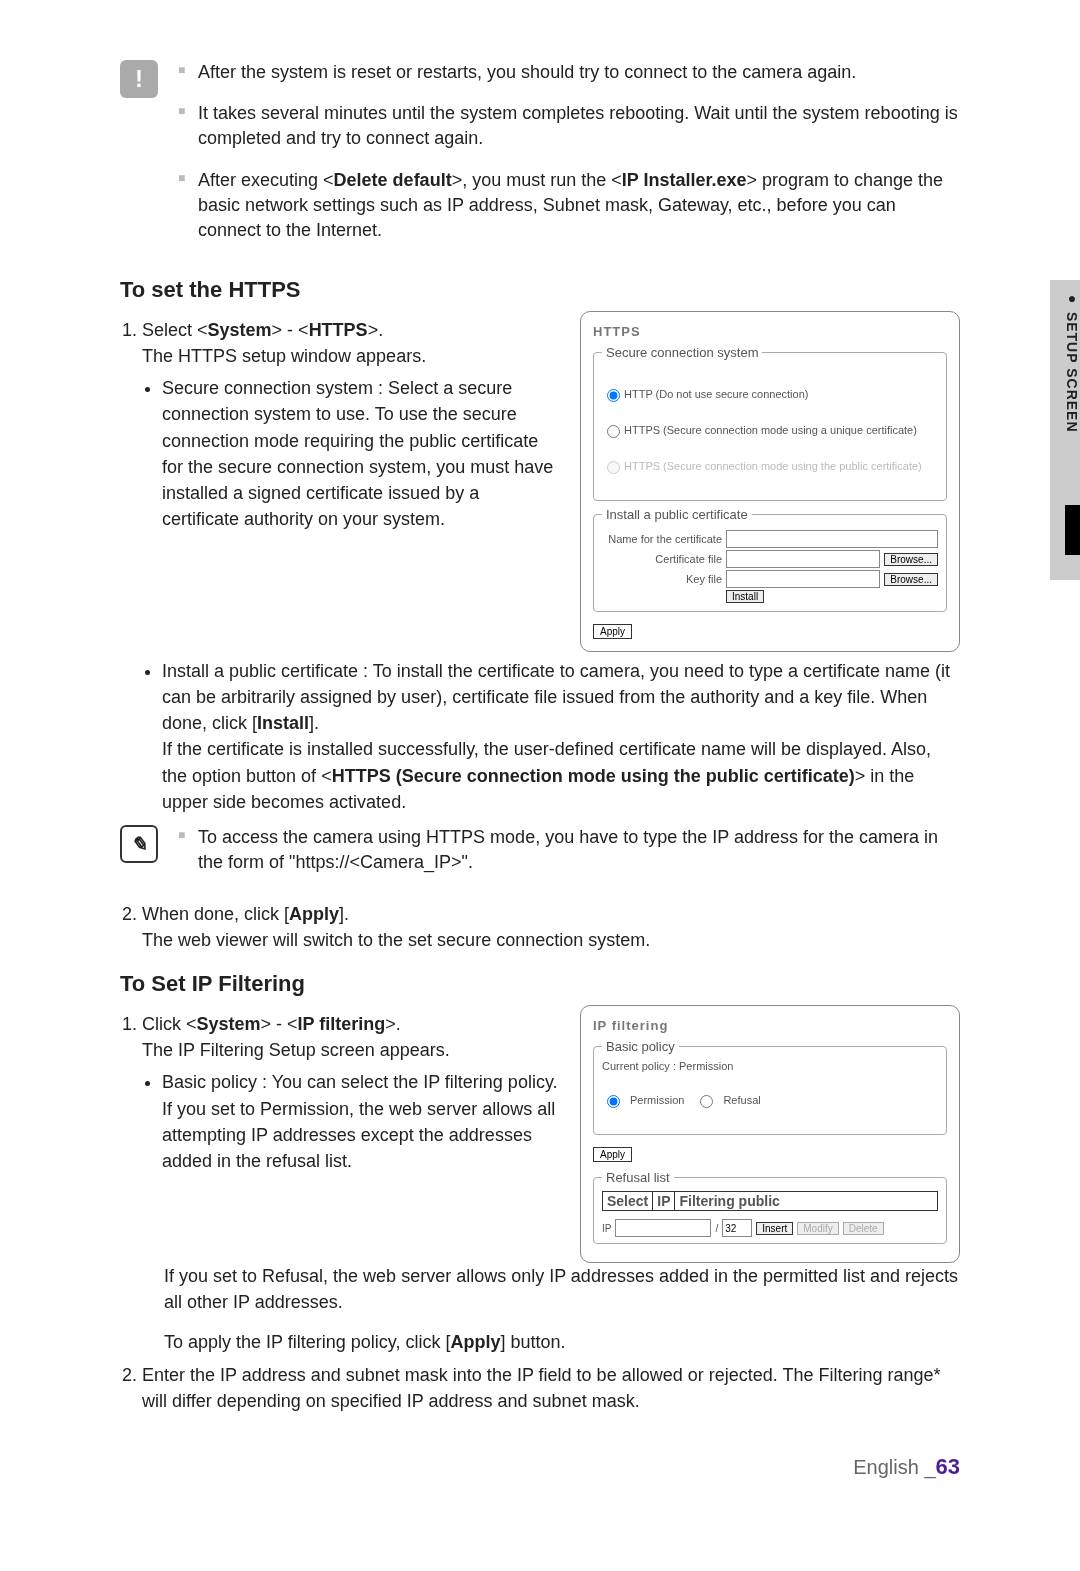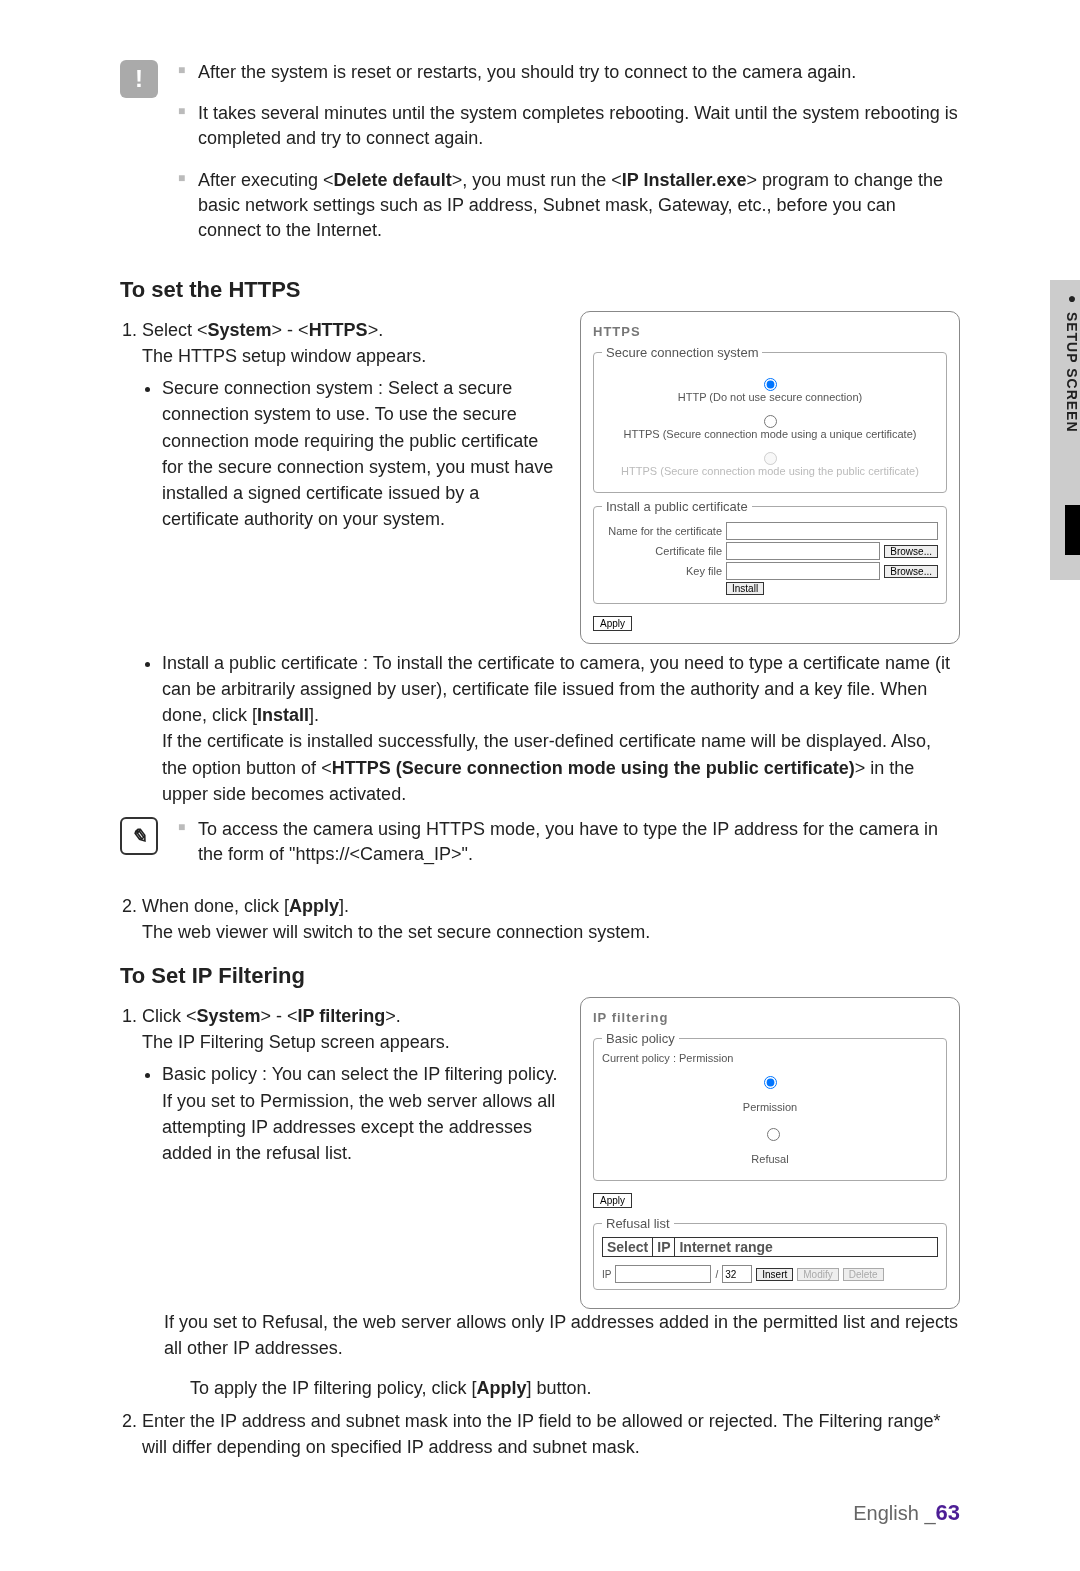--- a/index.html
+++ b/index.html
@@ -153,22 +153,21 @@
     color: #555;
   }
   legend {
     font-size: 13px;
     color: #555;
     padding: 0 4px;
   }
   .radio-row {
     display: flex;
     align-items: center;
-    margin: 9px 0;
-    flex-direction: column;
+    margin: 20px 0;
   }
   .radio-row input {
     margin-right: 4px;
   }
   .field-row {
     display: flex;
     align-items: center;
     margin: 2px 0;
     gap: 4px;
   }
@@ -353,51 +352,51 @@
           </ul>
         </li>
       </ol>
     </div>
 
     <div class="panel">
       <div class="panel-title">IP filtering</div>
       <fieldset>
         <legend>Basic policy</legend>
         <div>Current policy : Permission</div>
-        <div class="radio-row" style="gap:12px;">
+        <div class="radio-row" style="gap:6px;">
           <input type="radio" checked="" style="">
             <span>Permission</span>
           <input type="radio" style="margin-left: 10px;">
             <span>Refusal</span>
         </div>
       </fieldset>
       <button class="apply-btn">Apply</button>
       <fieldset style="margin-top:8px;">
         <legend>Refusal list</legend>
         <div class="table-header">
           <span>Select</span>
           <span>IP</span>
-          <span>Internet range</span>
+          <span>Filtering public</span>
         </div>
         <div class="ip-row">
           <span>IP</span>
           <input type="text" style="">
           <span>/</span>
           <input type="text" class="mask" value="32" style="">
           <button class="btn btn-sm">Insert</button>
           <button class="btn btn-sm" style="color:#aaa;border-color:#aaa;">Modify</button>
           <button class="btn btn-sm" style="color:#aaa;border-color:#aaa;">Delete</button>
         </div>
       </fieldset>
     </div>
   </div>
 
   <div class="section-text" style="margin-left:44px;">
     <span>If you set to Refusal, the web server allows only IP addresses added in the permitted list and rejects all other IP addresses.</span>
-    <div style="margin-top:14px;margin-left:26px;">
+    <div style="margin-top:14px;">
       <span>To apply the IP filtering policy, click [</span><strong>Apply</strong><span>] button.</span>
     </div>
   </div>
 
   <ol class="main" start="2">
     <li>Enter the IP address and subnet mask into the IP field to be allowed or rejected. The Filtering range* will differ depending on specified IP address and subnet mask.</li>
   </ol>
 
   <div class="footer">
     <span>English _</span><b>63</b>

